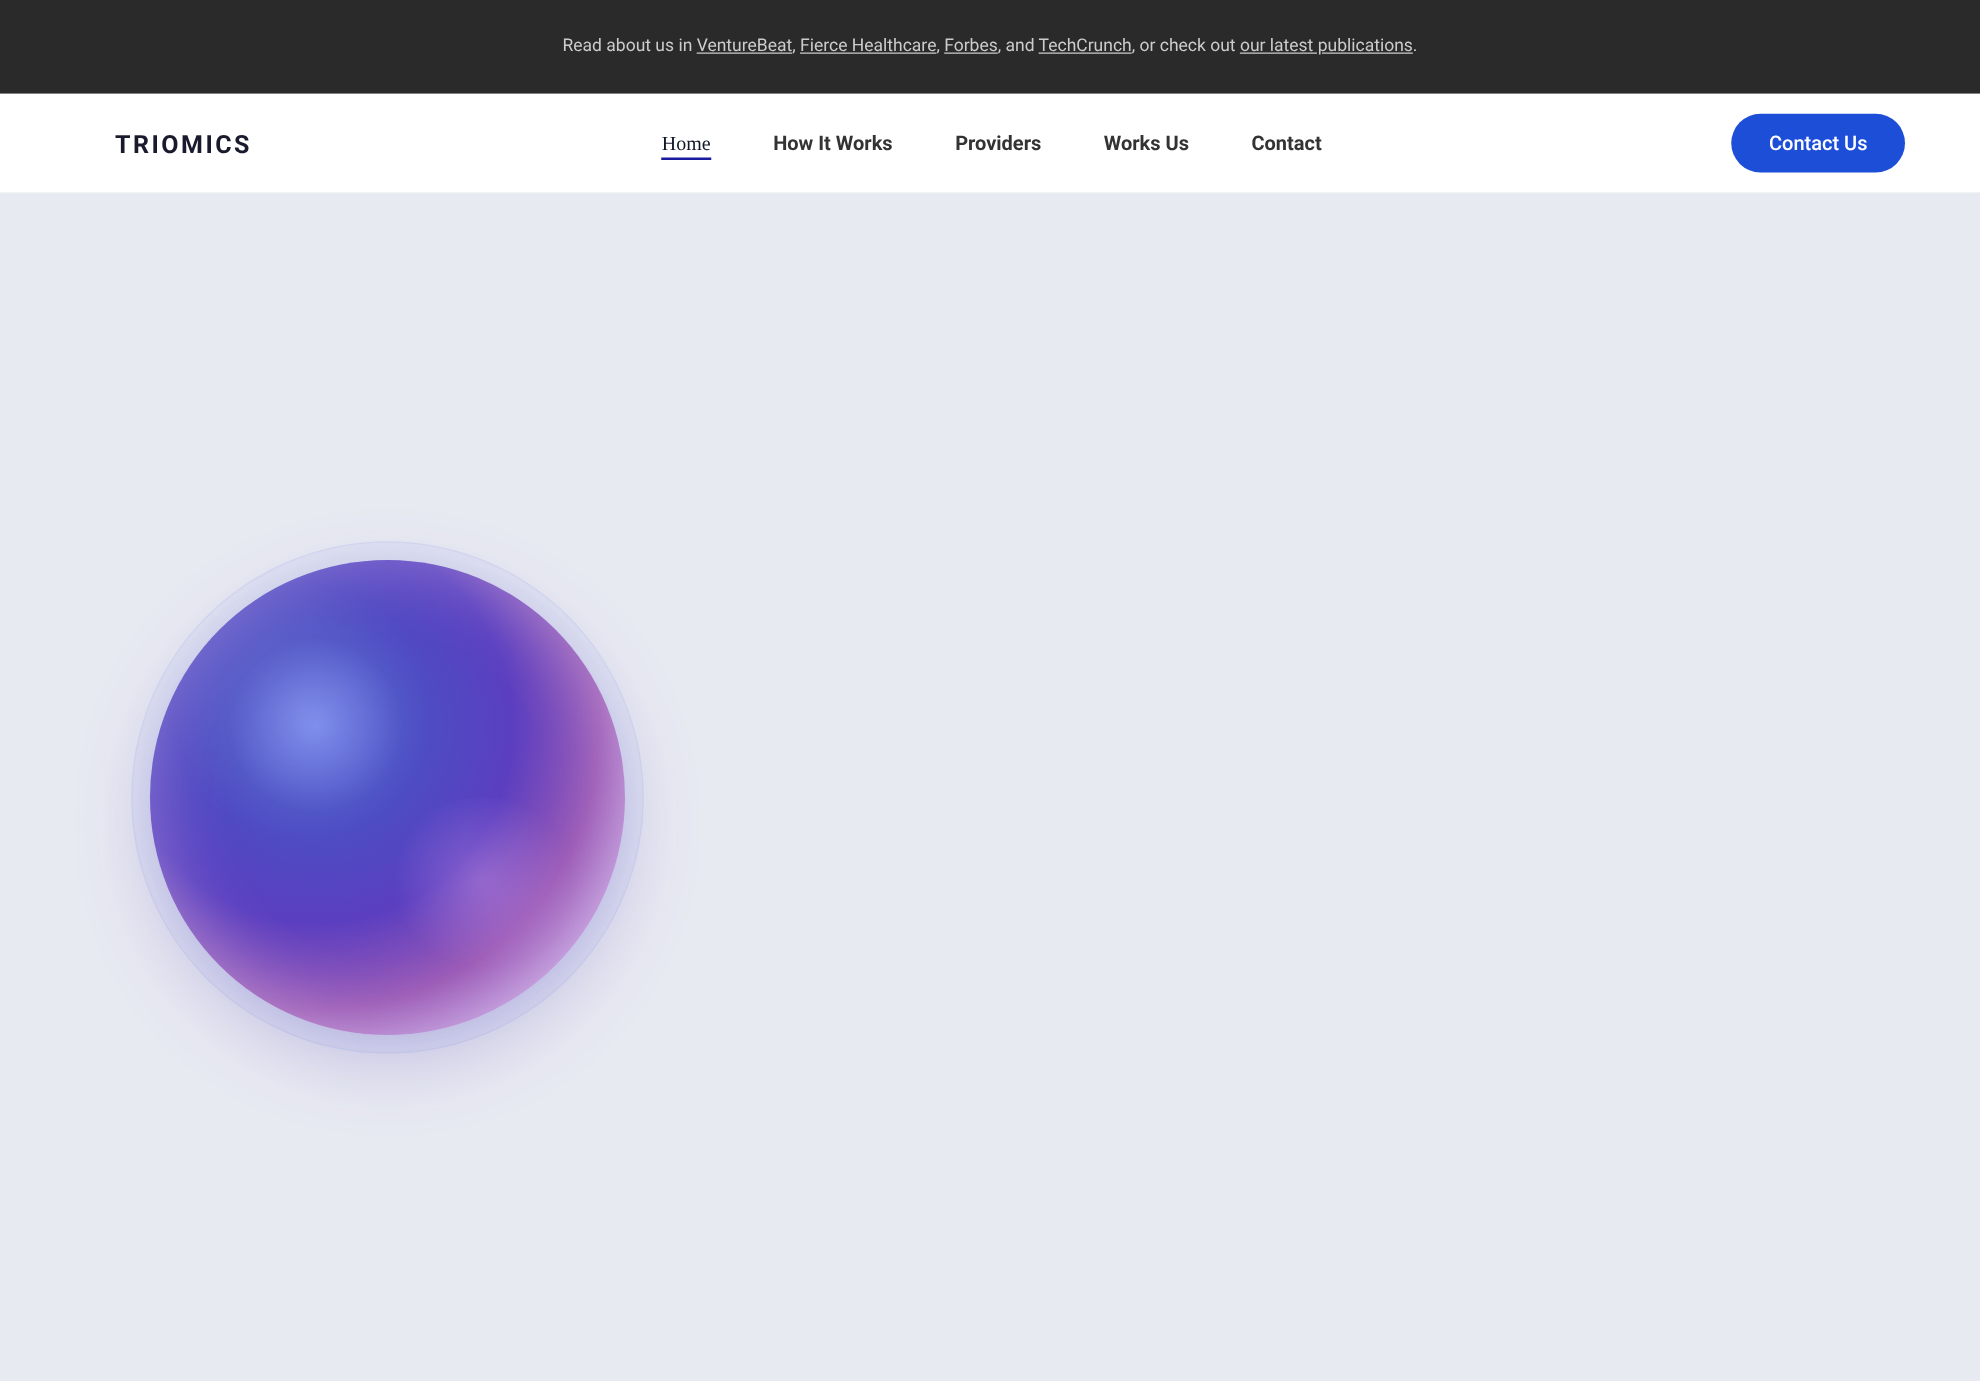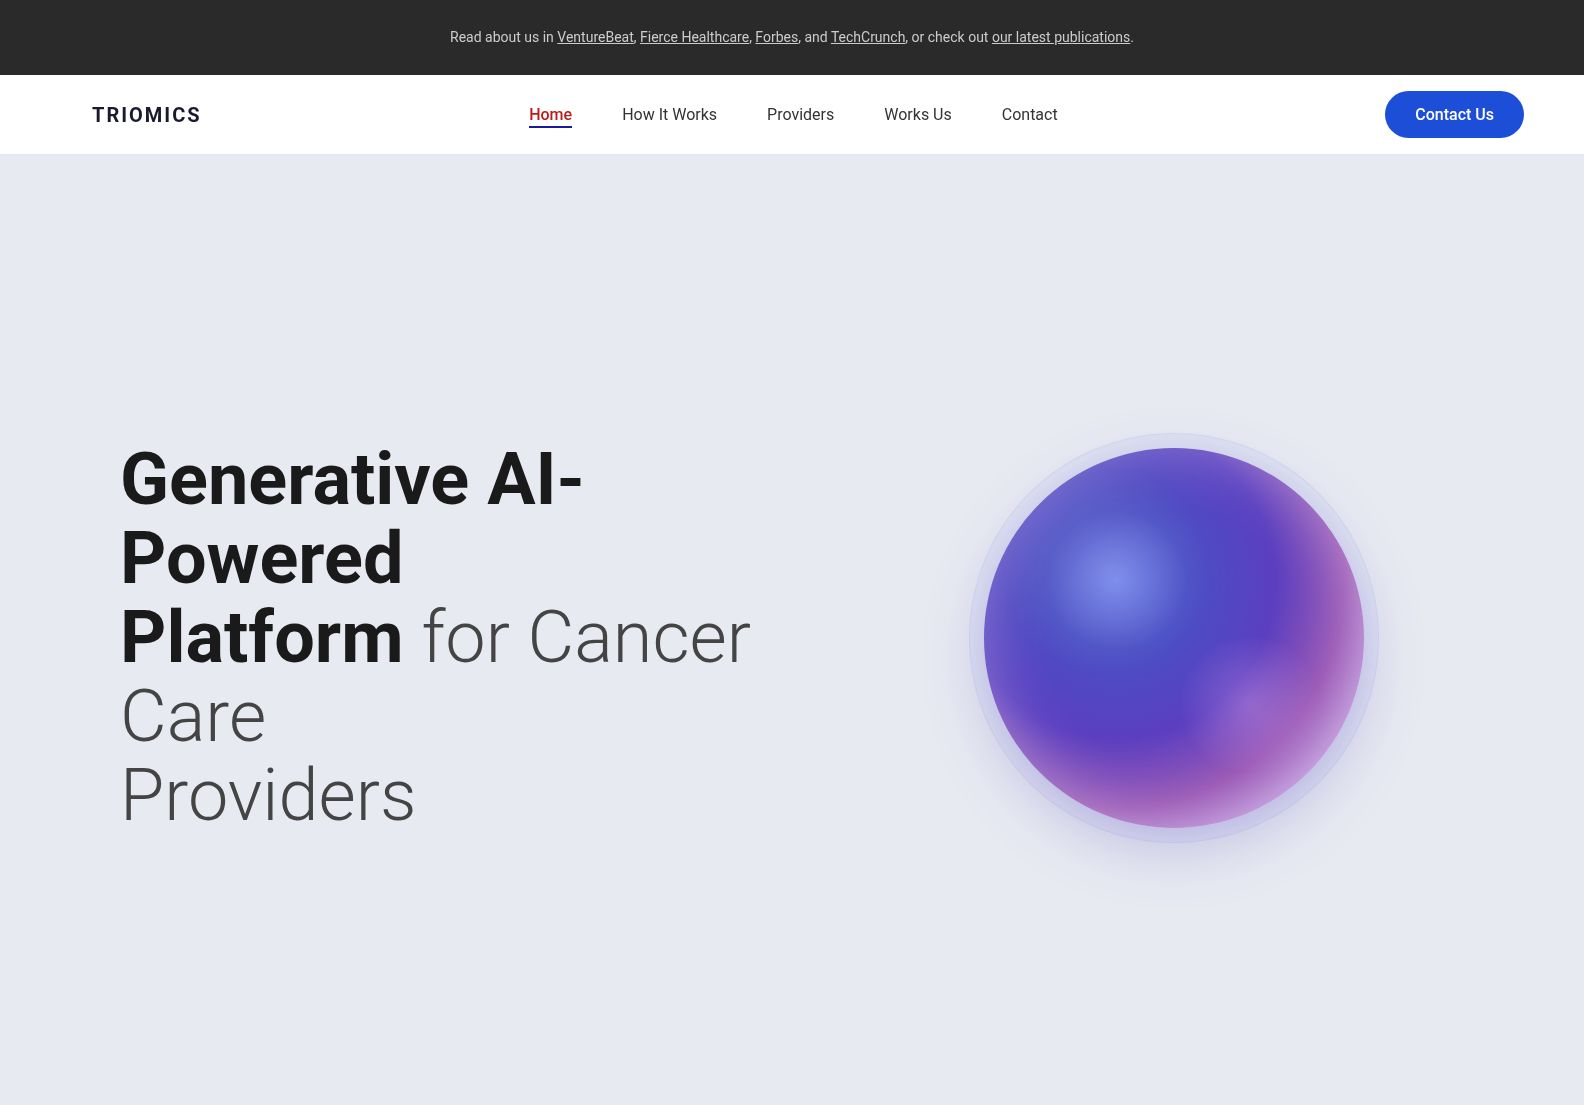--- a/index.html
+++ b/index.html
@@ -55,28 +55,29 @@
       display: flex;
       align-items: center;
       gap: 50px;
       list-style: none;
     }
 
     .navbar-nav li a {
       text-decoration: none;
       color: #333333;
       font-size: 16px;
-      font-weight: 400;
+      font-weight: 700;
     }
 
     .navbar-nav li a.active {
-      color: #b91c1c;
+      color: #0f172a;
       font-weight: 500;
       border-bottom: 2px solid #1a1a9e;
       padding-bottom: 2px;
+      font-family: Liberation Serif, serif;
     }
 
     .navbar-cta {
       background-color: #1d4ed8;
       color: #ffffff;
       border: none;
       border-radius: 25px;
       padding: 14px 30px;
       font-size: 16px;
       font-weight: 500;
@@ -205,26 +206,20 @@
     </li>
     <li>
       <a href="#">Contact</a>
     </li>
   </ul>
 
   <a href="#" class="navbar-cta">Contact Us</a>
 </nav>
 
 <section class="hero">
-  <div class="hero-content">
-    <h1 class="hero-title">
-      <span>Generative AI-Powered<br>Platform</span>
-      <span class="normal-weight"> for Cancer Care<br>Providers</span>
-    </h1>
-  </div>
 
   <div class="hero-visual">
     <div class="orb-wrapper">
       <div class="orb-ring"></div>
       <div class="orb"></div>
     </div>
   </div>
 </section>
 
 </body></html>

